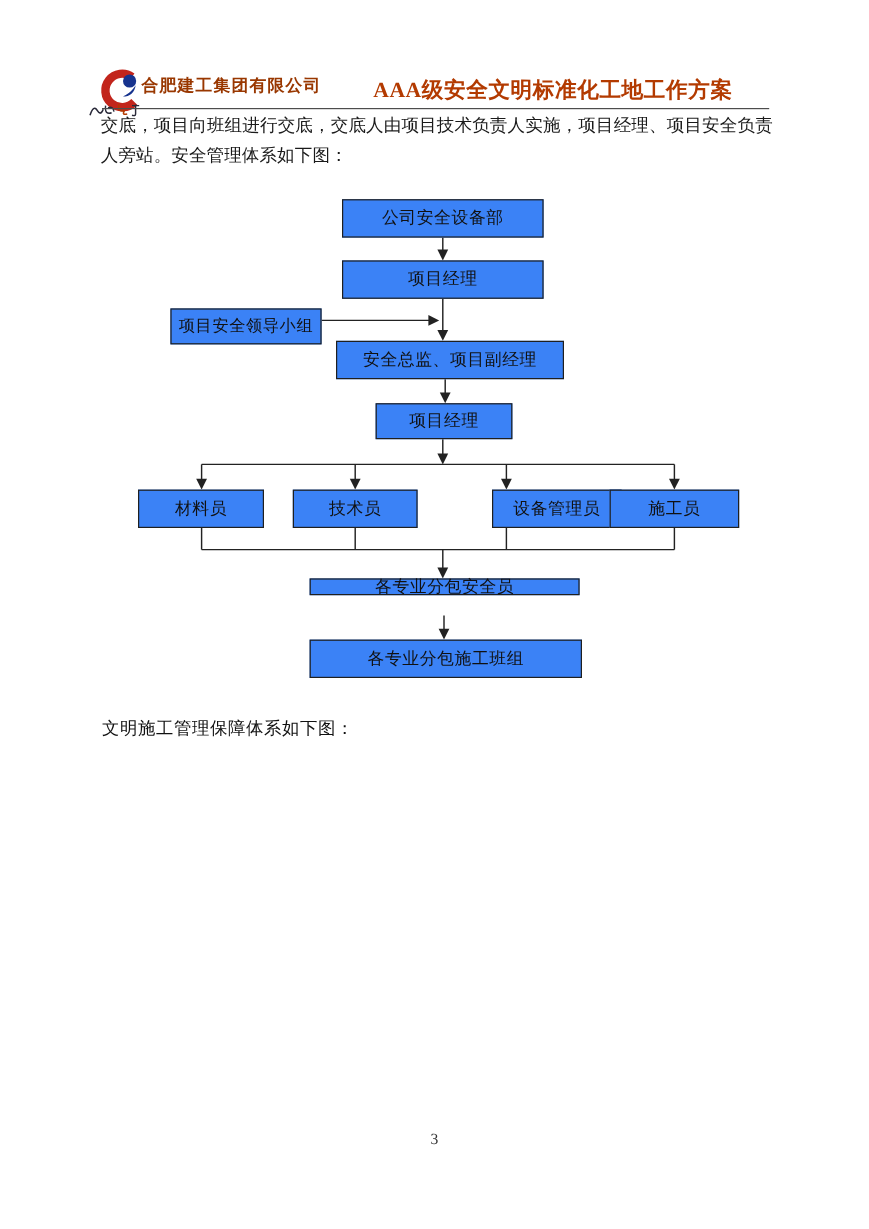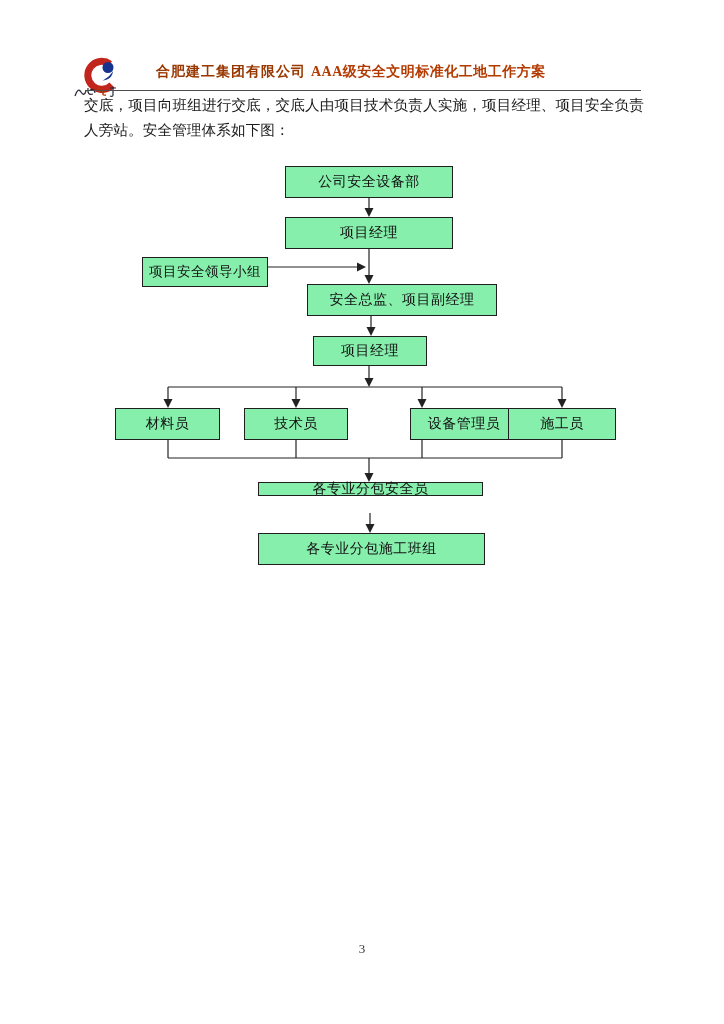--- a/index.html
+++ b/index.html
@@ -10,25 +10,25 @@
     overflow:hidden;
     font-family:"Liberation Serif","DejaVu Serif",serif;
     color:#1a1a1a;
   }
   
   .hdr-logo{position:absolute;left:82px;top:55px;width:38px;height:38px;}
   .hdr-callig{position:absolute;left:72px;top:84px;width:50px;height:16px;}
   .hdr-company{
     position:absolute;left:118px;top:63px;
     font-size:14px;font-weight:bold;letter-spacing:1px;
-    color:#993700;white-space:nowrap;margin-left:38px;
+    color:#993700;white-space:nowrap;
   }
   .hdr-title{
     position:absolute;left:311px;top:63px;
-    font-size:14px;font-weight:bold;letter-spacing:0.5px;
+    font-size:18px;font-weight:bold;letter-spacing:0.5px;
     color:#b33a00;white-space:nowrap;
   }
   .hdr-rule{
     position:absolute;left:85px;top:90px;width:556px;height:0;
     border-top:1px solid #4d4d4d;
   }
   
   .para{
     position:absolute;left:84px;top:93px;width:560px;
     font-size:14.6px;line-height:25px;letter-spacing:0.1px;
@@ -39,31 +39,31 @@
     font-family:"Liberation Sans","DejaVu Sans",sans-serif;
     font-size:14.5px;letter-spacing:0.5px;color:#111;
     white-space:nowrap;
   }
   
   .diagram{position:absolute;left:0;top:160px;width:724px;height:420px;}
   .dg-svg{position:absolute;left:0;top:0;width:724px;height:420px;}
   .node{
     position:absolute;
     border:1px solid #1f1f1f;
-    background:#86efac;
+    background:#3b82f6;
     font-family:Liberation Serif, serif;
     font-size:14px;color:#111;
     display:flex;align-items:center;justify-content:center;
     white-space:nowrap;letter-spacing:0.5px;
     box-sizing:border-box;
   }
   .n1 {left:285px;top:6px;  width:168px;height:32px;}
   .n2 {left:285px;top:57px; width:168px;height:32px;}
   .n3 {left:142px;top:97px; width:126px;height:30px;font-size:13.5px;}
-  .n4 {left:280px;top:124px;width:190px;height:32px;margin-left:27px;}
+  .n4 {left:280px;top:124px;width:190px;height:32px;}
   .n5 {left:313px;top:176px;width:114px;height:30px;}
   .n6 {left:115px;top:248px;width:105px;height:32px;}
   .n7 {left:244px;top:248px;width:104px;height:32px;}
   .n8 {left:368px;top:248px;width:108px;height:32px;margin-left:42px;}
   .n9 {left:508px;top:248px;width:108px;height:32px;}
   .n10{left:258px;top:322px;width:225px;height:14px;}
   .n11{left:258px;top:373px;width:227px;height:32px;}
   
   .pagenum{
     position:absolute;left:0;top:941px;width:724px;
@@ -134,16 +134,17 @@
     <div class="node n4">安全总监、项目副经理</div>
     <div class="node n5">项目经理</div>
     <div class="node n6">材料员</div>
     <div class="node n7">技术员</div>
     <div class="node n8">设备管理员</div>
     <div class="node n9">施工员</div>
     <div class="node n10">各专业分包安全员</div>
     <div class="node n11">各专业分包施工班组</div>
   </div>
 
+  <div class="caption">文明施工管理保障体系如下图：</div>
 
   <div class="pagenum">3</div>
 
 </div>
 
 </body></html>

